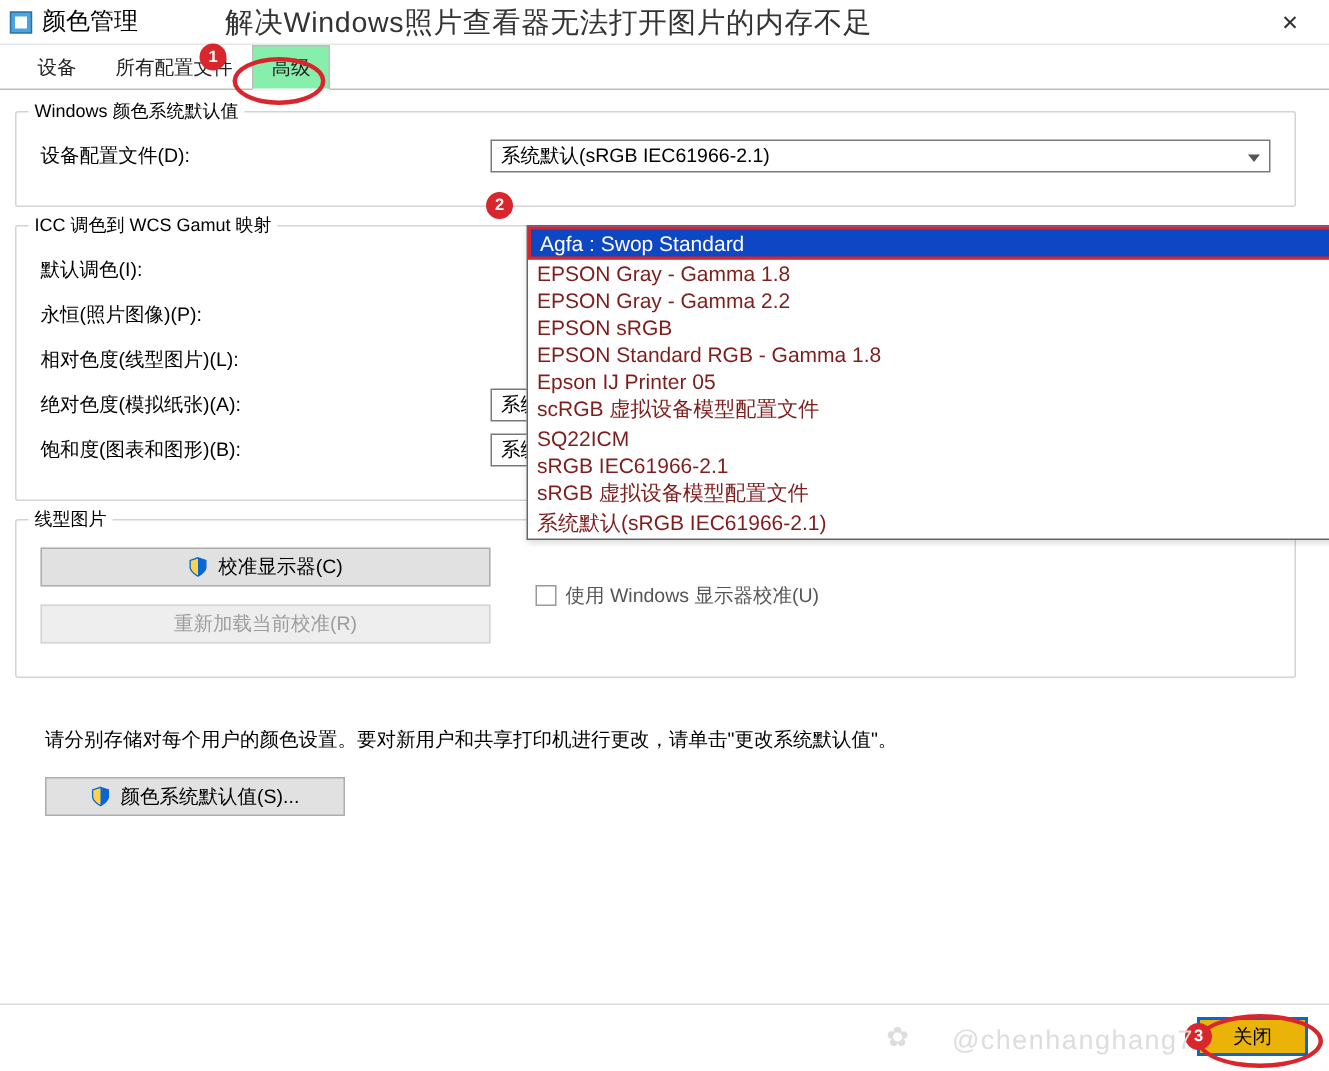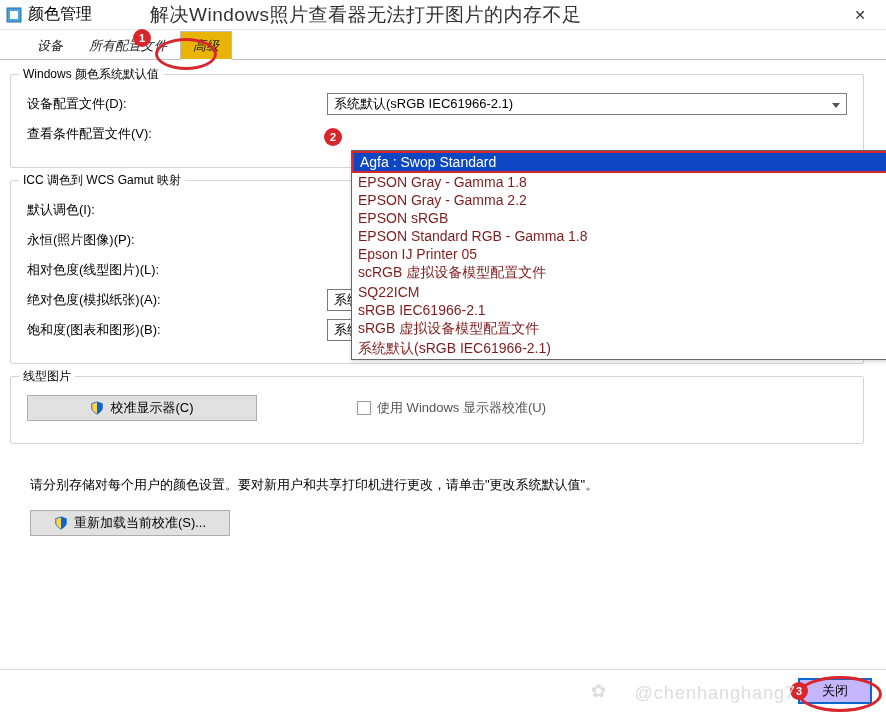--- a/index.html
+++ b/index.html
@@ -27,31 +27,30 @@
 .titlebar .close {
   width: 44px; height: 28px; display: flex; align-items: center; justify-content: center;
   font-size: 14px; color: #333;
 }
 
 .overlay-title{
   position:absolute; top:2px; left:150px; font-size:19px; color:#333; letter-spacing:0.5px;
 }
 
 .tabs{
-  display:flex; height:30px;
+  display:flex; align-items:flex-end; height:30px;
   border-bottom:1px solid #bdbdbd;
-  padding:0 24px;
-  font-style:italic;
+  padding:0 12px;
 }
 .tab{
   padding:5px 12px; font-size:13px; color:#222; cursor:default;
   position:relative; top:1px; border:1px solid transparent;
 }
 .tab.active{
-  border:1px solid #bdbdbd; border-bottom:1px solid #fff; background:#eab308;
+  border:1px solid #bdbdbd; border-bottom:1px solid #fff; background:#86efac;
 }
 
 .callout{
   position:absolute; border:3px solid #d8262c; border-radius:50%;
 }
 .callout-badge{
   position:absolute; width:18px; height:18px; border-radius:50%;
   background:#d8262c; color:#fff; font-size:11px; font-weight:bold;
   display:flex; align-items:center; justify-content:center;
 }
@@ -92,21 +91,21 @@
   background:#0d47c4; color:#fff; border:2px solid #d8262c;
 }
 
 .btn{
   height:26px; border:1px solid #adadad; background:#e1e1e1; padding:0 20px;
   display:inline-flex; align-items:center; justify-content:center; gap:6px; font-size:13px;
   cursor:default;
 }
 .btn.wide{ min-width:230px; }
 .btn.disabled{ color:#9d9d9d; background:#eee; border-color:#d4d4d4; }
-.btn.primary{ border:2px solid #0a67d1; background:#c4b5fd; }
+.btn.primary{ border:2px solid #0a67d1; background:#eab308; }
 
 .shield{
   width:14px; height:14px; display:inline-block;
 }
 
 .check{
   width:14px; height:14px; border:1px solid #999; display:inline-block; margin-right:6px;
 }
 
 .help-line{ padding:10px 30px 16px; font-size:13px; }
@@ -148,24 +147,20 @@
 <div class="content">
 
   <div class="group">
     <span class="group-title">Windows 颜色系统默认值</span>
     <div class="row">
       <div class="lbl">设备配置文件(D):</div>
       <div class="ctl">
         <div class="combo">系统默认(sRGB IEC61966-2.1)</div>
       </div>
     </div>
-    <div class="row">
-      <div class="lbl">查看条件配置文件(V):</div>
-      <div class="ctl"></div>
-    </div>
   </div>
 
   <div class="group">
     <span class="group-title">ICC 调色到 WCS Gamut 映射</span>
     <div class="row">
       <div class="lbl">默认调色(I):</div>
       <div class="ctl"></div>
     </div>
     <div class="row">
       <div class="lbl">永恒(照片图像)(P):</div>
@@ -185,49 +180,52 @@
       <div class="lbl">饱和度(图表和图形)(B):</div>
       <div class="ctl">
         <div class="combo">系统默认(图表和图形)</div>
       </div>
     </div>
   </div>
 
   <div class="group">
     <span class="group-title">线型图片</span>
     <div class="row">
-      <div style="width:300px; display:flex; gap:12px; flex-direction:row;">
+      <div style="width:300px; display:flex; gap:12px; flex-direction:column;">
         <div class="btn wide">
           <svg class="shield" viewBox="0 0 16 16">
             <path d="M8 1 L14 3 V8 C14 12 8 15 8 15 C8 15 2 12 2 8 V3 Z" fill="#ffd24a" stroke="#0a67d1"></path>
             <path d="M8 1 L14 3 V8 C14 12 8 15 8 15 Z" fill="#0a67d1"></path>
           </svg>
           <span>校准显示器(C)</span>
         </div>
+        <div class="btn wide disabled">
+          <span>重新加载当前校准(R)</span>
+        </div>
       </div>
       <div style="flex:1; padding-left:20px;">
         <label style="display:flex;align-items:center; color:#555;">
           <span class="check"></span>
           <span>使用 Windows 显示器校准(U)</span>
         </label>
       </div>
     </div>
   </div>
 
 </div>
 
 <div class="help-line">请分别存储对每个用户的颜色设置。要对新用户和共享打印机进行更改，请单击"更改系统默认值"。</div>
 
 <div style="padding:0 30px 10px;">
   <div class="btn" style="min-width:200px;">
     <svg class="shield" viewBox="0 0 16 16">
       <path d="M8 1 L14 3 V8 C14 12 8 15 8 15 C8 15 2 12 2 8 V3 Z" fill="#ffd24a" stroke="#0a67d1"></path>
       <path d="M8 1 L14 3 V8 C14 12 8 15 8 15 Z" fill="#0a67d1"></path>
     </svg>
-    <span>重新加载当前校准(S)...</span>
+    <span>颜色系统默认值(S)...</span>
   </div>
 </div>
 
 <div class="dropdown" id="dropdown">
     <div class="opt sel">Agfa : Swop Standard</div>
     <div class="opt">EPSON  Gray - Gamma 1.8</div>
     <div class="opt">EPSON  Gray - Gamma 2.2</div>
     <div class="opt">EPSON  sRGB</div>
     <div class="opt">EPSON  Standard RGB - Gamma 1.8</div>
     <div class="opt">Epson IJ Printer 05</div>

